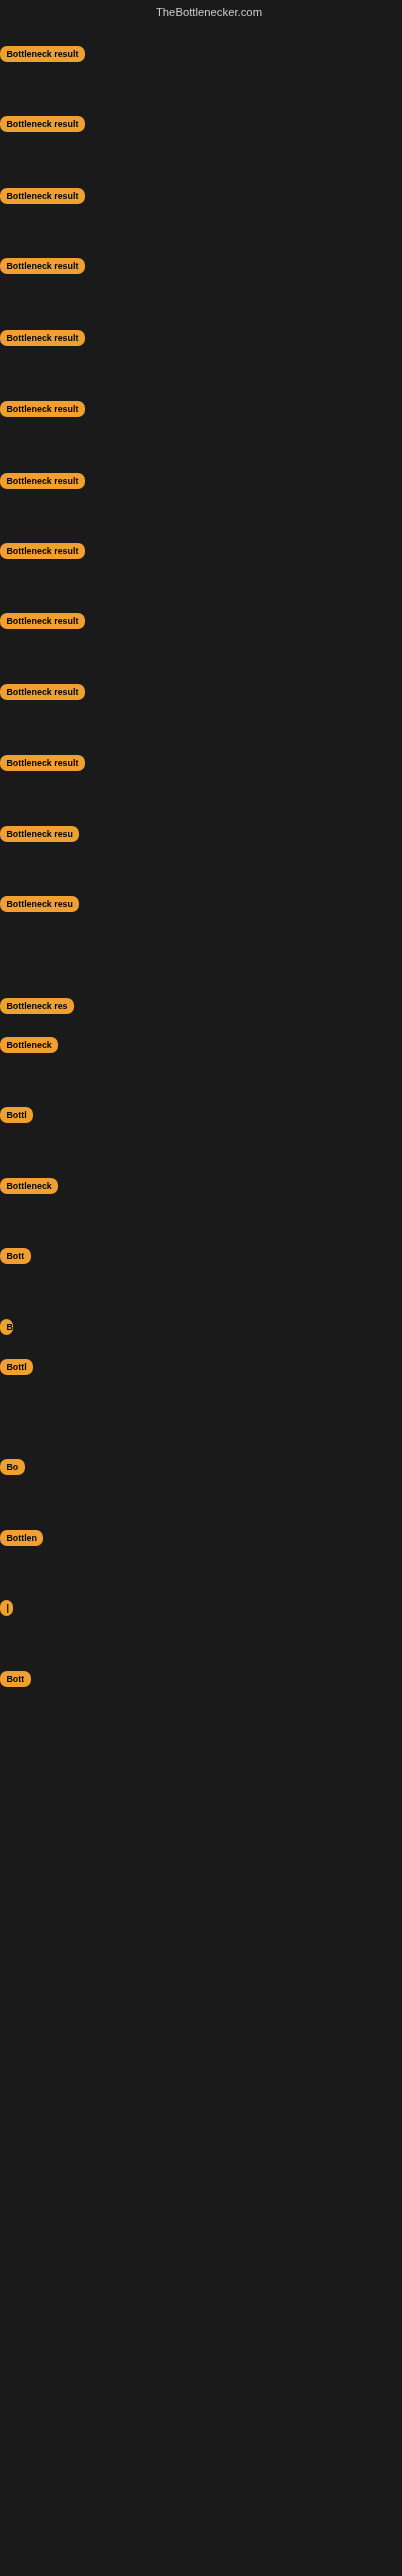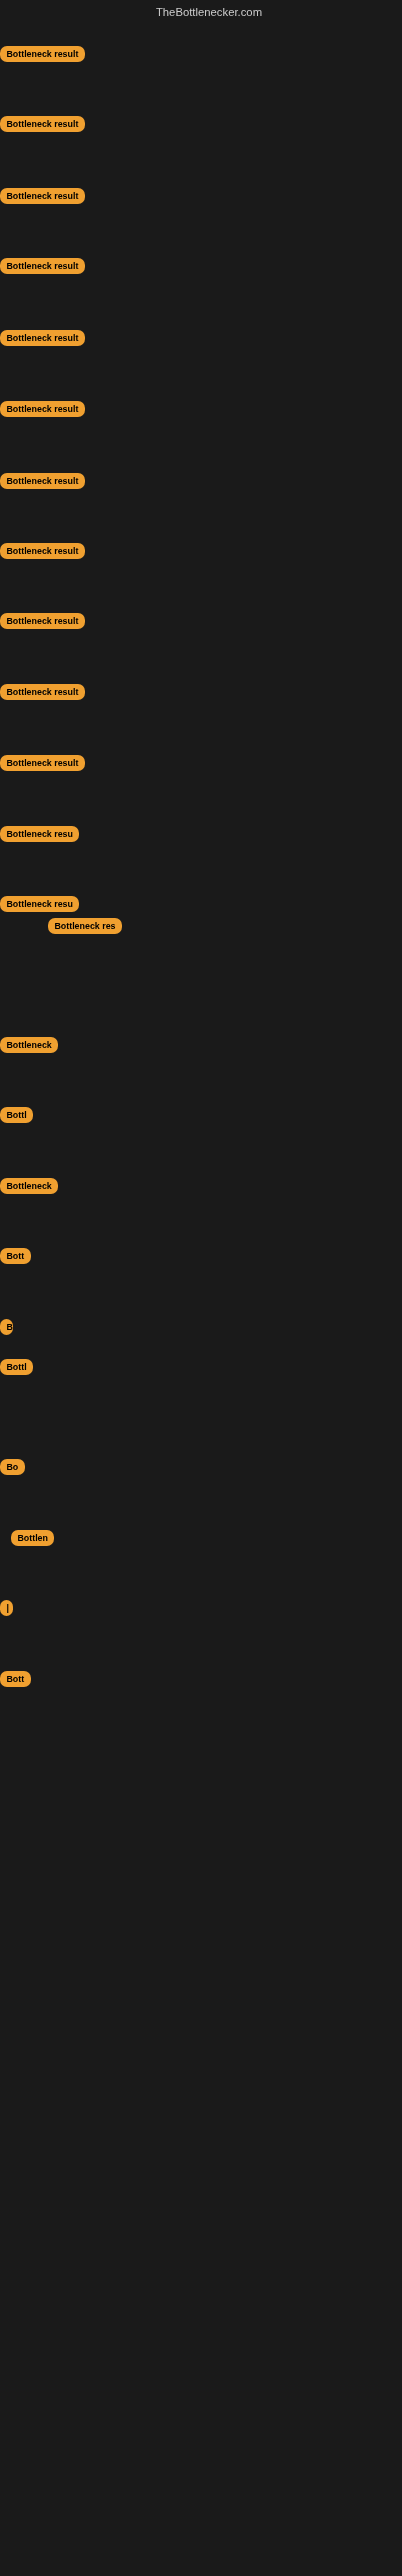--- a/index.html
+++ b/index.html
@@ -52,25 +52,25 @@
     <div class="badge-container" style="top: 258px; max-width: 124px;"><span class="badge" style="max-width: 124px;">Bottleneck result</span></div>
     <div class="badge-container" style="top: 330px; max-width: 126px;"><span class="badge" style="max-width: 126px;">Bottleneck result</span></div>
     <div class="badge-container" style="top: 401px; max-width: 125px;"><span class="badge" style="max-width: 125px;">Bottleneck result</span></div>
     <div class="badge-container" style="top: 473px; max-width: 125px;"><span class="badge" style="max-width: 125px;">Bottleneck result</span></div>
     <div class="badge-container" style="top: 543px; max-width: 124px;"><span class="badge" style="max-width: 124px;">Bottleneck result</span></div>
     <div class="badge-container" style="top: 613px; max-width: 121px;"><span class="badge" style="max-width: 121px;">Bottleneck result</span></div>
     <div class="badge-container" style="top: 684px; max-width: 121px;"><span class="badge" style="max-width: 121px;">Bottleneck result</span></div>
     <div class="badge-container" style="top: 755px; max-width: 119px;"><span class="badge" style="max-width: 119px;">Bottleneck result</span></div>
     <div class="badge-container" style="top: 826px; max-width: 113px;"><span class="badge" style="max-width: 113px;">Bottleneck resu</span></div>
     <div class="badge-container" style="top: 896px; max-width: 109px;"><span class="badge" style="max-width: 109px;">Bottleneck resu</span></div>
-    <div class="badge-container" style="top: 918px; max-width: 103px; padding-left: 48px;"><span class="badge" style="max-width: 103px;">Bottleneck res</span></div>
+    <div class="badge-container" style="top: 998px; max-width: 103px;"><span class="badge" style="max-width: 103px;">Bottleneck res</span></div>
     <div class="badge-container" style="top: 1037px; max-width: 87px;"><span class="badge" style="max-width: 87px;">Bottleneck</span></div>
     <div class="badge-container" style="top: 1107px; max-width: 56px;"><span class="badge" style="max-width: 56px;">Bottl</span></div>
     <div class="badge-container" style="top: 1178px; max-width: 72px;"><span class="badge" style="max-width: 72px;">Bottleneck</span></div>
     <div class="badge-container" style="top: 1248px; max-width: 35px;"><span class="badge" style="max-width: 35px;">Bott</span></div>
     <div class="badge-container" style="top: 1319px; max-width: 11.3px;"><span class="badge" style="max-width: 11.3px;">B</span></div>
     <div class="badge-container" style="top: 1359px; max-width: 44px;"><span class="badge" style="max-width: 44px;">Bottl</span></div>
     <div class="badge-container" style="top: 1459px; max-width: 28px;"><span class="badge" style="max-width: 28px;">Bo</span></div>
-    <div class="badge-container" style="top: 1530px; max-width: 58px; margin-left: 11px;"><span class="badge" style="max-width: 58px;">Bottlen</span></div>
+    <div class="badge-container" style="top: 1530px; max-width: 58px;"><span class="badge" style="max-width: 58px;">Bottlen</span></div>
     <div class="badge-container" style="top: 1600px; max-width: 8px;"><span class="badge" style="max-width: 8px;">|</span></div>
     <div class="badge-container" style="top: 1671px; max-width: 35px;"><span class="badge" style="max-width: 35px;">Bott</span></div>
   </div>
 
 
 </body></html>

